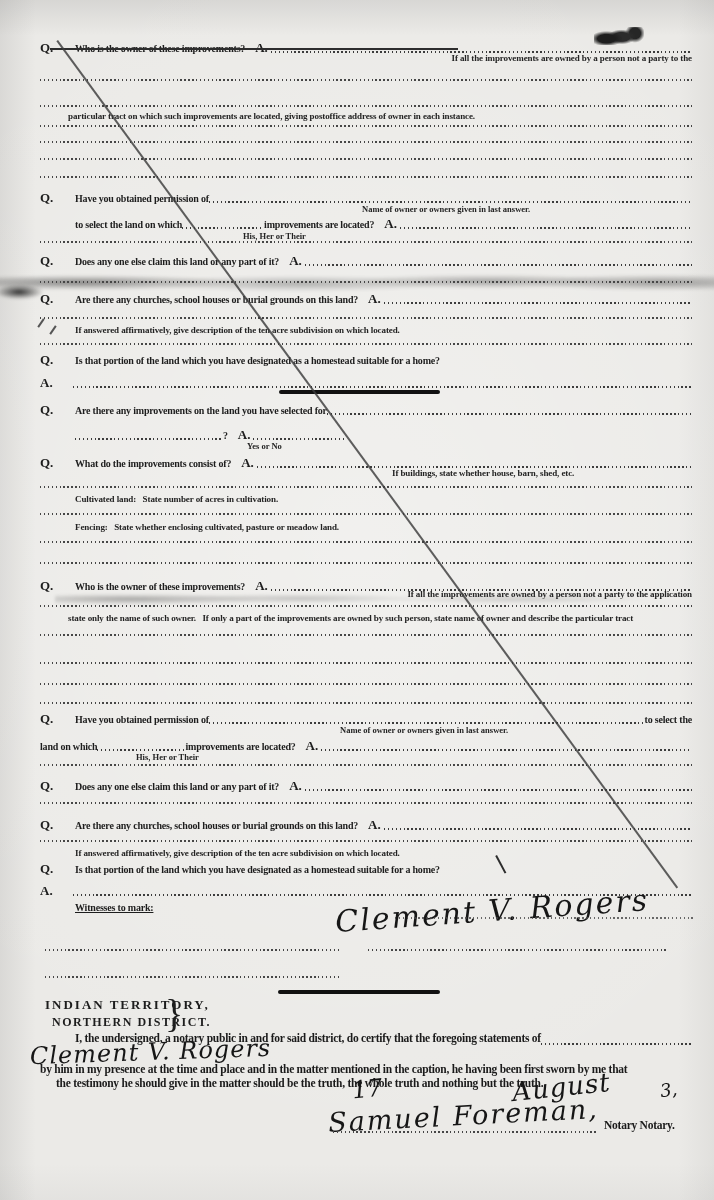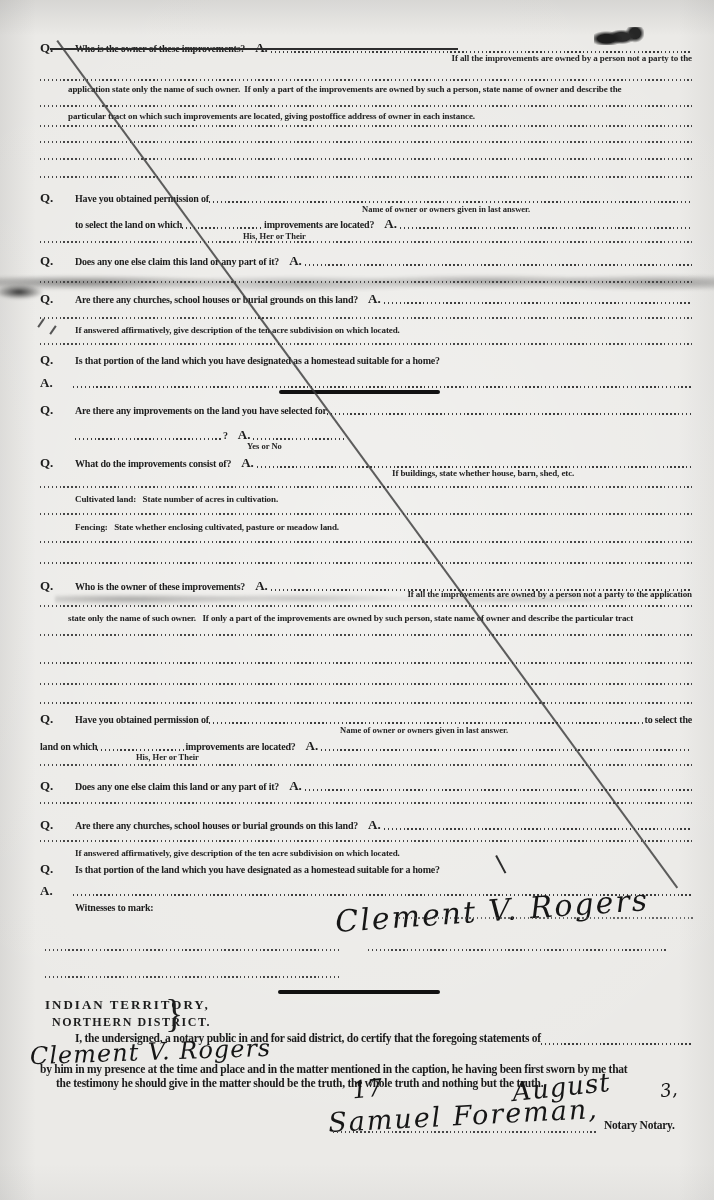--- a/index.html
+++ b/index.html
@@ -47,21 +47,20 @@
 
   <div class="line" style="left:40px;top:40px;width:652px;">
     <span class="qm">Q.</span>
     <span class="qt">Who is the owner of these improvements?</span>
     <span class="am">A.</span>
     <span class="dotfill"></span>
   </div>
   <div class="strike" style="left:50px;top:48px;width:408px;"></div>
   <div class="sm" style="left:400px;top:53px;width:292px;text-align:right;">If all the improvements are owned by a person not a party to the</div>
   <div class="dotline" style="top:79px;"></div>
-  <div class="sm" style="left:68px;top:84px;">application state only the name of such owner.  If only a part of the improvements are owned by such a person, state name of owner and describe the</div>
   <div class="dotline" style="top:105px;"></div>
   <div class="sm" style="left:68px;top:111px;text-align:center;">particular tract on which such improvements are located, giving postoffice address of owner in each instance.</div>
   <div class="dotline" style="top:125px;"></div>
   <div class="dotline" style="top:141px;"></div>
   <div class="dotline" style="top:158px;"></div>
   <div class="dotline" style="top:176px;"></div>
 
   <div class="line" style="left:40px;top:190px;width:652px;">
     <span class="qm">Q.</span>
     <span class="qt">Have you obtained permission of</span>
@@ -198,21 +197,21 @@
   <div class="line" style="left:40px;top:861px;width:652px;">
     <span class="qm">Q.</span>
     <span class="qt">Is that portion of the land which you have designated as a homestead suitable for a home?</span>
   </div>
   <div class="strike" style="left:497px;top:855px;width:20px;transform:rotate(62deg);transform-origin:0 0;"></div>
   <div class="line" style="left:40px;top:883px;width:652px;">
     <span class="am" style="margin-left:0;width:30px;">A.</span>
     <span class="dotfill"></span>
   </div>
 
-  <div class="line" style="left:75px;top:902px;width:200px;">
+  <div class="line" style="left:75px;top:902px;width:200px;text-decoration:underline;">
     <span class="qt">Witnesses to mark:</span>
   </div>
   <div class="hand" style="left:335px;top:893px;font-size:30px;transform:rotate(-4deg);letter-spacing:2px;">Clement V. Rogers</div>
   <div class="dotline" style="top:917px;left:395px;width:300px;opacity:.8;"></div>
   <div class="dotline" style="top:949px;left:45px;width:295px;"></div>
   <div class="dotline" style="top:949px;left:368px;width:300px;"></div>
   <div class="dotline" style="top:976px;left:45px;width:295px;"></div>
   <div class="thick" style="left:278px;top:990px;width:162px;"></div>
 
   <div class="caps1" style="left:45px;top:997px;">INDIAN TERRITORY,</div>

